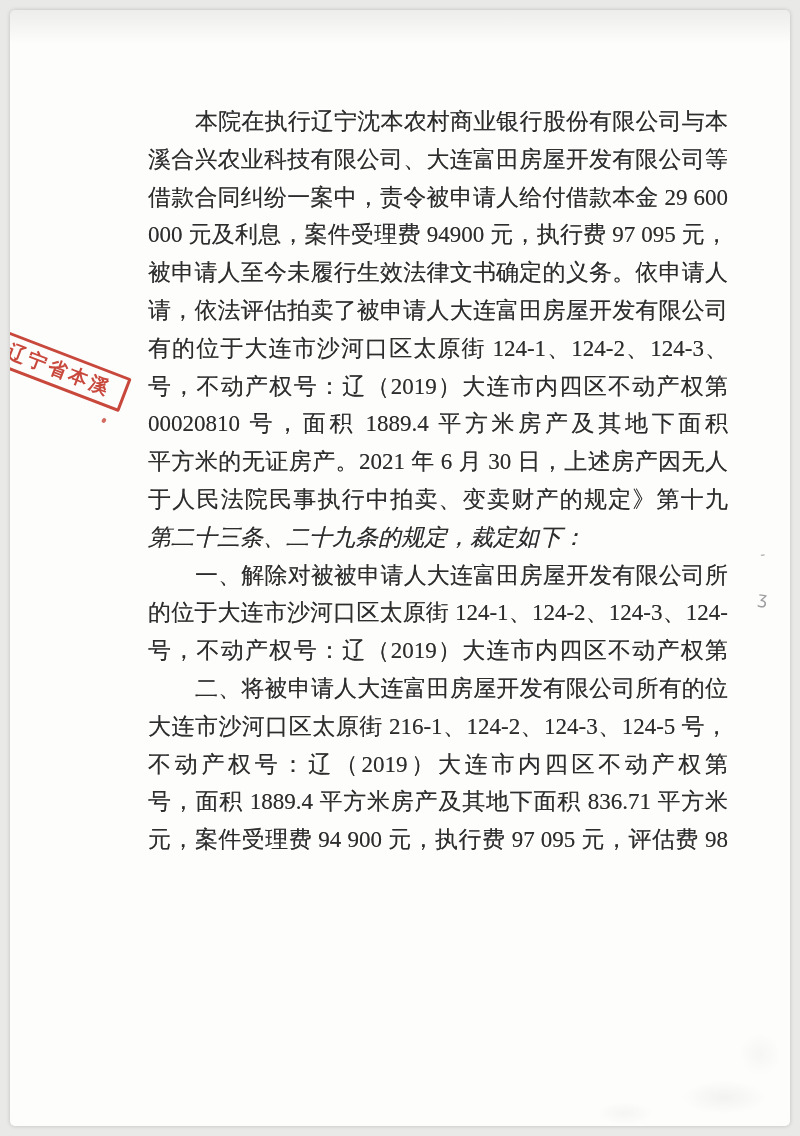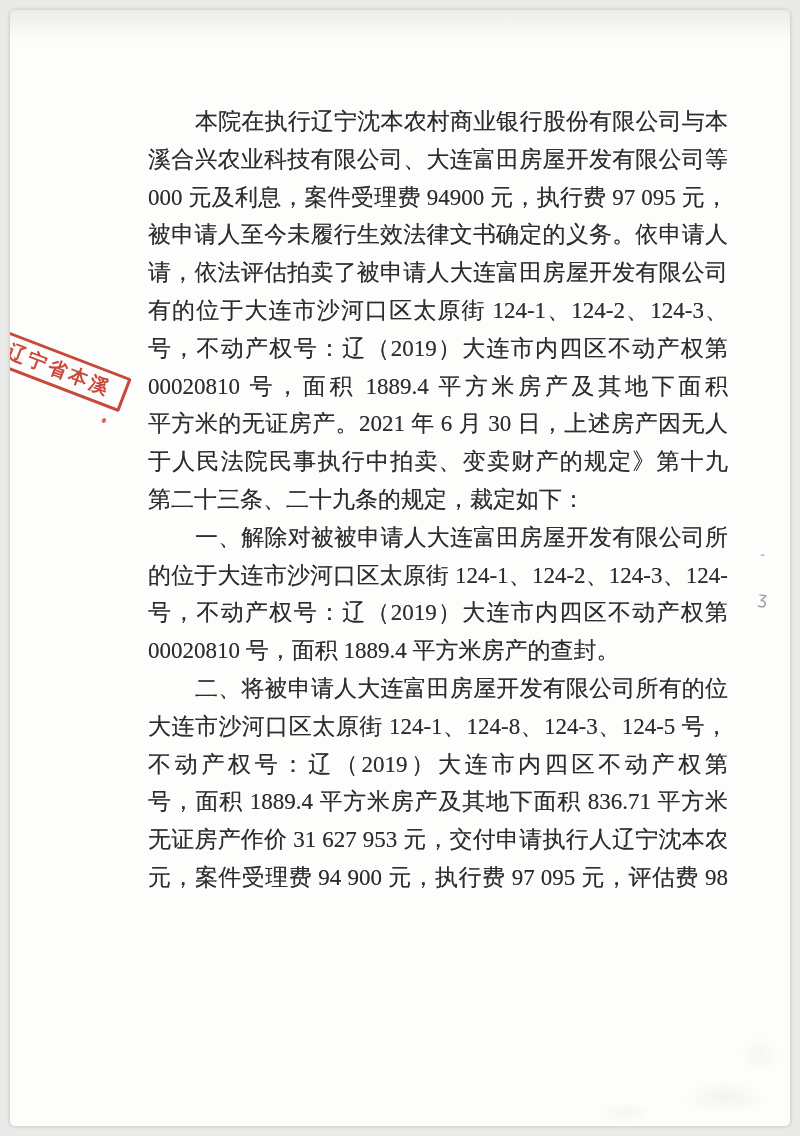--- a/index.html
+++ b/index.html
@@ -62,20 +62,21 @@
     line-height: 37.8px;
     text-align: justify;
     text-align-last: justify;
     overflow: hidden;
   }
   .line.indent {
     text-indent: 47px;
   }
   .line.short {
     text-align-last: left;
+    font-style: italic;
   }
   .stamp {
     position: absolute;
     left: -22px;   
     top: 342px;    
     width: 136px;
     height: 30px;
     line-height: 30px;
     border: 3px solid #c4392c;
     border-radius: 2px;
@@ -122,38 +123,37 @@
 <body style="background: rgb(233, 233, 231);">
 
 <div class="paper" style="background: rgb(253, 253, 252);">
 
   <div class="stamp" style="color: rgb(196, 57, 44); border-color: rgb(196, 57, 44);">辽宁省本溪</div>
   <div class="stamp-dot"></div>
 
   <div class="textblock" style="color: rgb(45, 45, 45);">
       <div class="line indent">本院在执行辽宁沈本农村商业银行股份有限公司与本</div>
       <div class="line">溪合兴农业科技有限公司、大连富田房屋开发有限公司等人</div>
+      <div class="line">借款合同纠纷一案中，责令被申请人给付借款本金 29 600</div>
       <div class="line">000 元及利息，案件受理费 94900 元，执行费 97 095 元，但</div>
       <div class="line">被申请人至今未履行生效法律文书确定的义务。依申请人申</div>
       <div class="line">请，依法评估拍卖了被申请人大连富田房屋开发有限公司所</div>
       <div class="line">有的位于大连市沙河口区太原街 124-1、124-2、124-3、124-5</div>
       <div class="line">号，不动产权号：辽（2019）大连市内四区不动产权第</div>
       <div class="line">00020810 号，面积 1889.4 平方米房产及其地下面积 836.71</div>
       <div class="line">平方米的无证房产。2021 年 6 月 30 日，上述房产因无人竞</div>
       <div class="line">于人民法院民事执行中拍卖、变卖财产的规定》第十九条、</div>
       <div class="line short">第二十三条、二十九条的规定，裁定如下：</div>
       <div class="line indent">一、解除对被被申请人大连富田房屋开发有限公司所有</div>
       <div class="line">的位于大连市沙河口区太原街 124-1、124-2、124-3、124-5</div>
       <div class="line">号，不动产权号：辽（2019）大连市内四区不动产权第</div>
-      <div class="line short">00020810 号，面积 1889.4 平方米房产的查封。</div>
       <div class="line indent">二、将被申请人大连富田房屋开发有限公司所有的位于</div>
-      <div class="line">大连市沙河口区太原街 124-1、124-8、124-3、124-5 号，</div>
+      <div class="line">大连市沙河口区太原街 216-1、124-2、124-3、124-5 号，</div>
       <div class="line">不动产权号：辽（2019）大连市内四区不动产权第 00020810</div>
       <div class="line">号，面积 1889.4 平方米房产及其地下面积 836.71 平方米的</div>
-      <div class="line">无证房产作价 31 627 953 元，交付申请执行人辽宁沈本农</div>
       <div class="line">元，案件受理费 94 900 元，执行费 97 095 元，评估费 98 000</div>
     </div>
 
   <span class="mark-dash">-</span>
   <span class="mark-squiggle">ʒ</span>
 
   <div class="scan-noise"></div>
 </div>
 
 </body></html>

